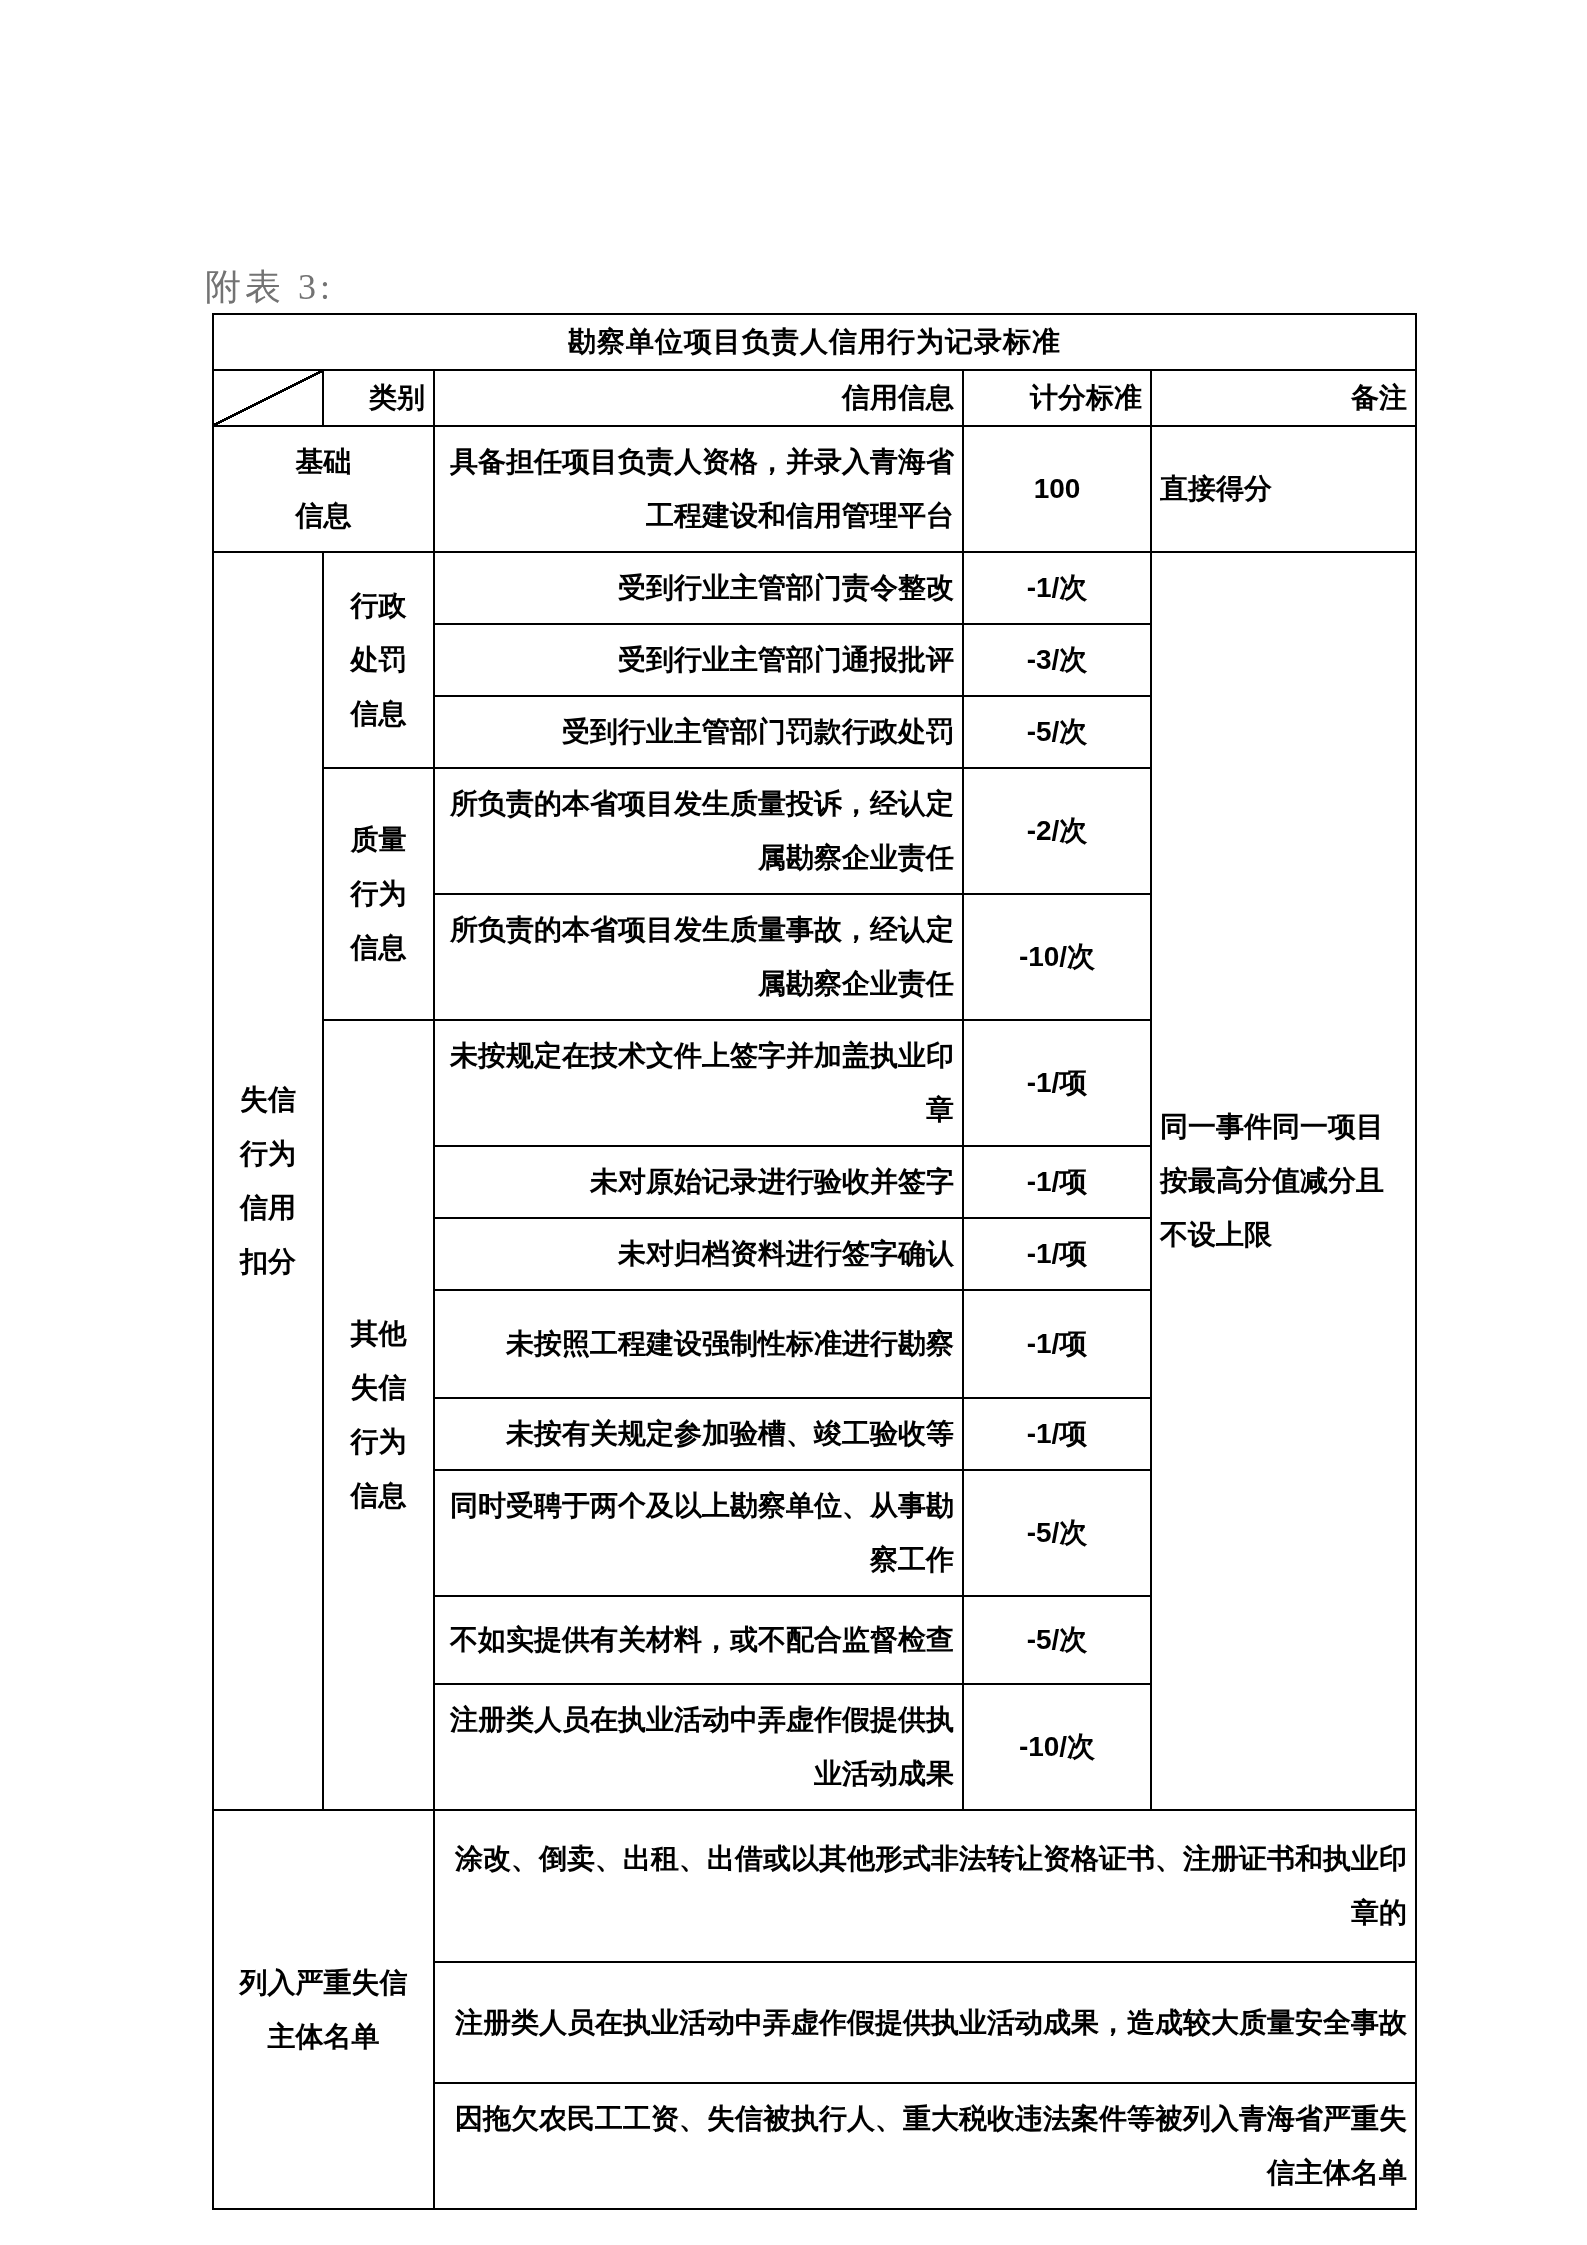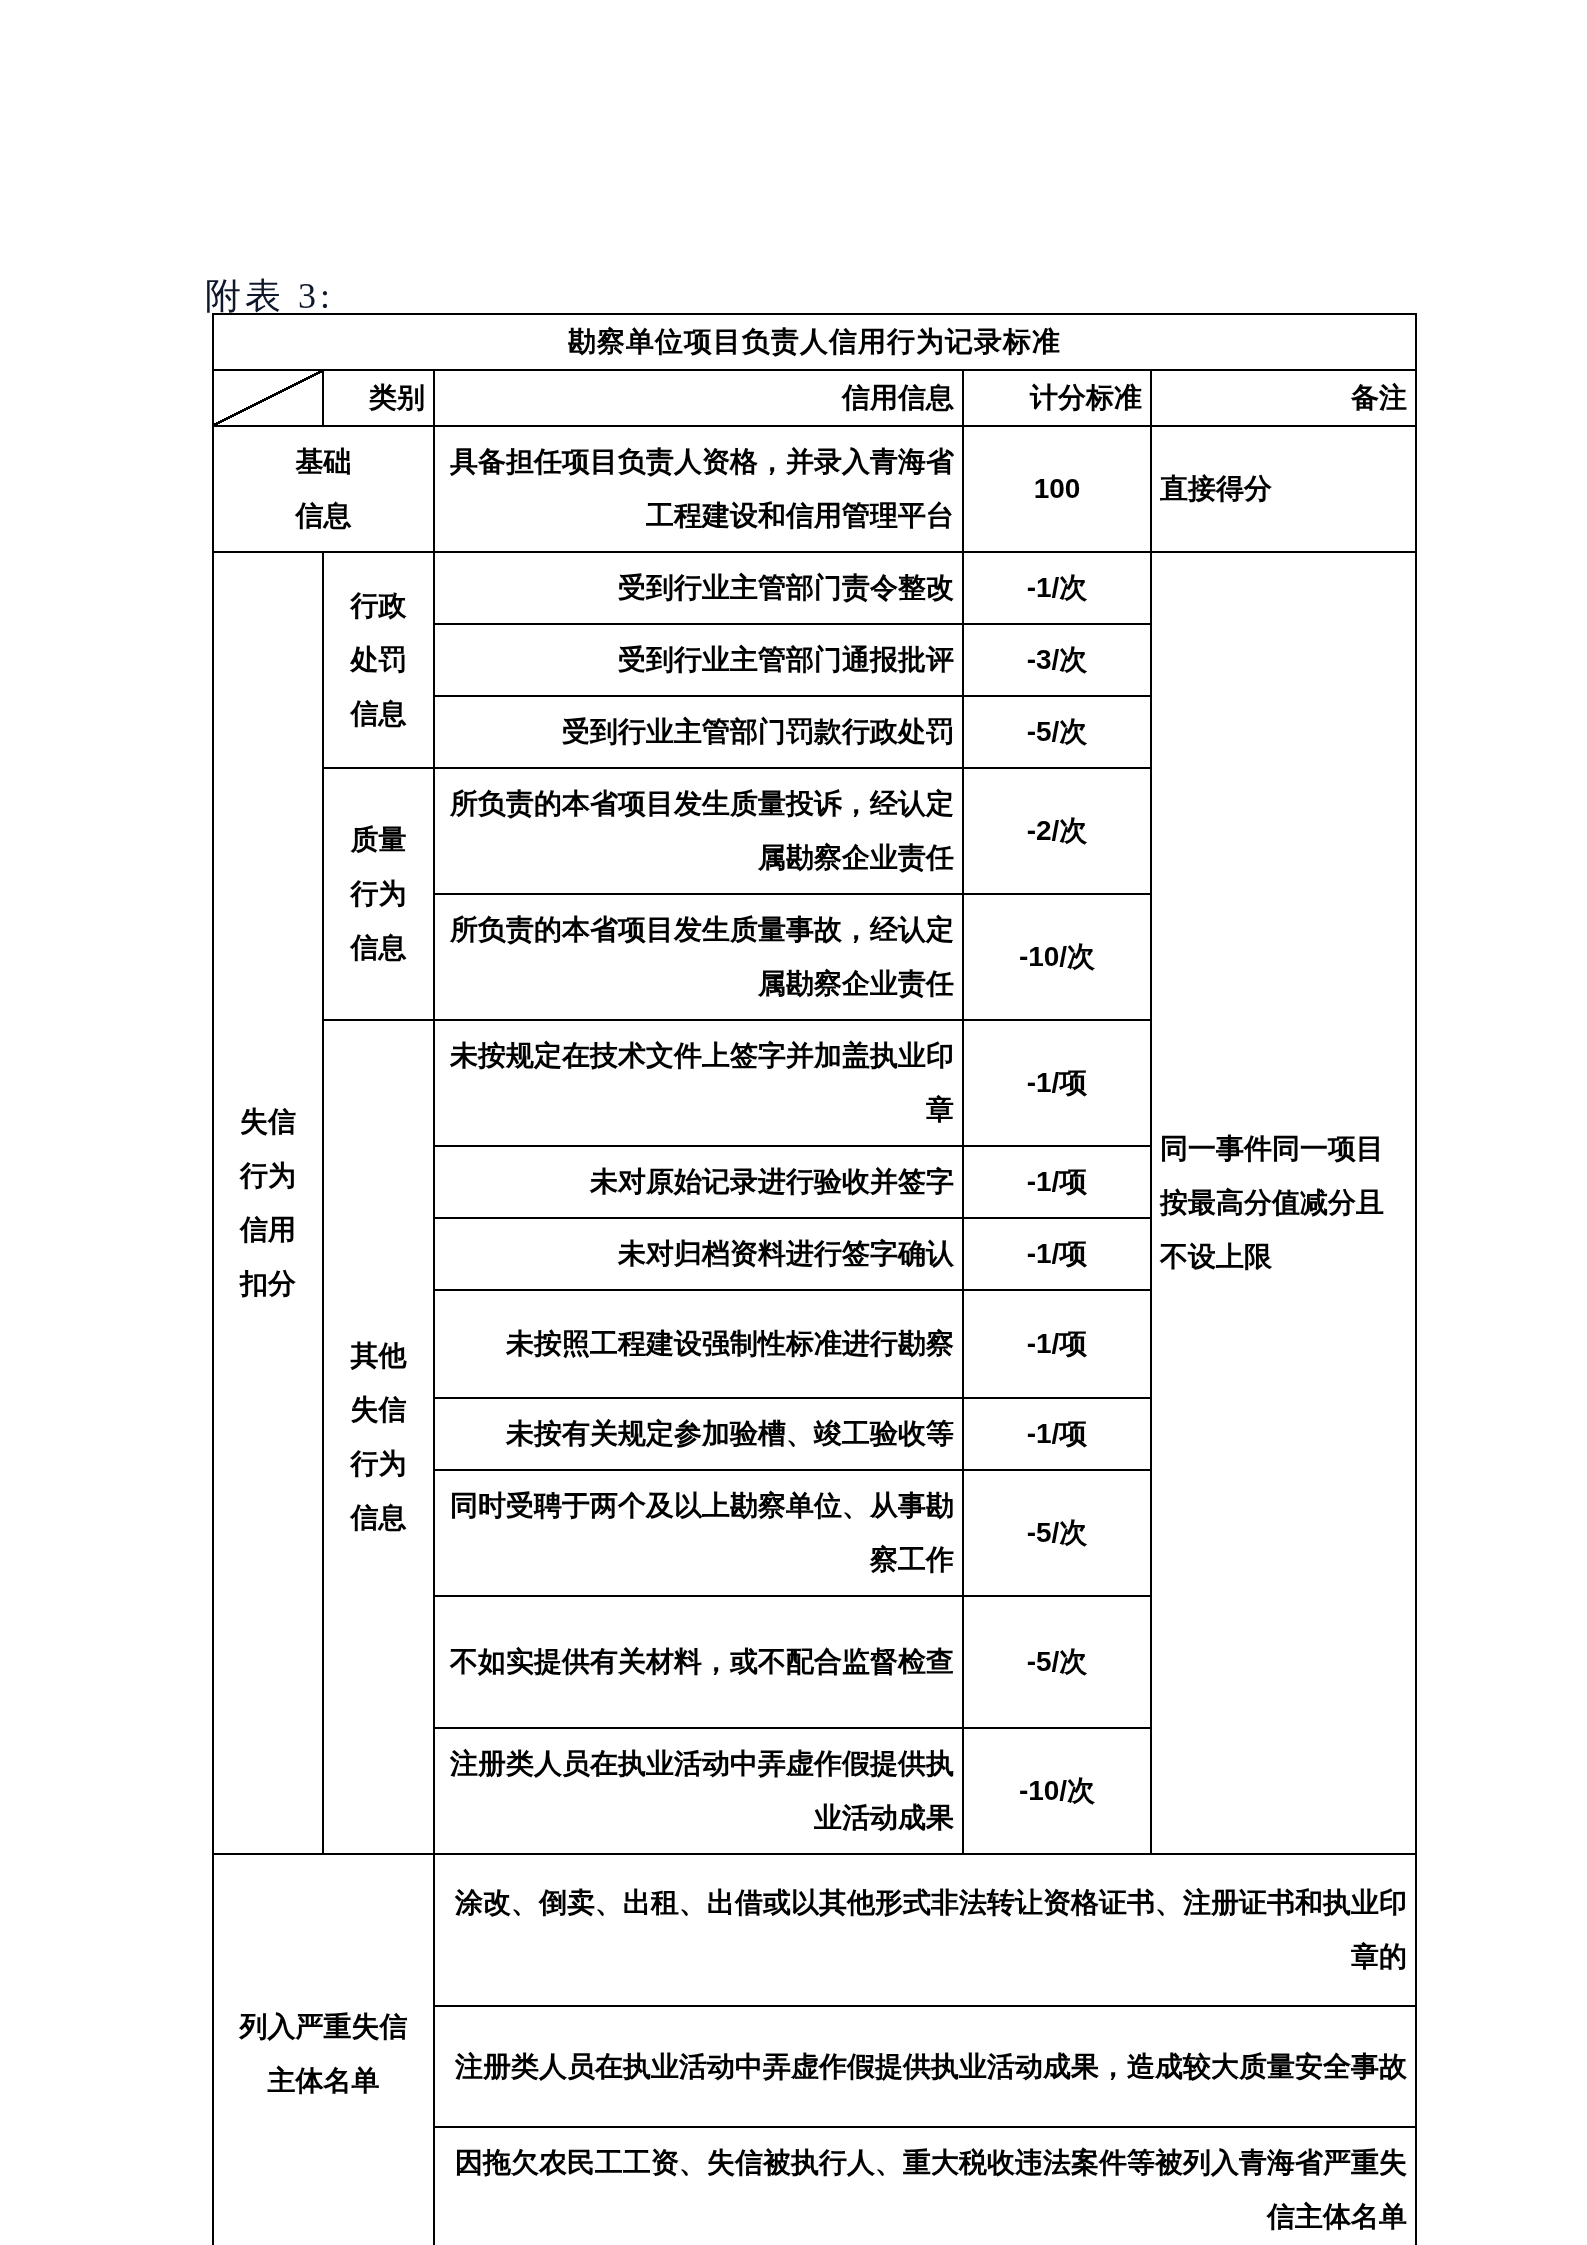--- a/index.html
+++ b/index.html
@@ -6,25 +6,25 @@
   .page{
     position:relative;
     width:1587px;height:2245px;
     background:#ffffff;
     font-family:"Liberation Sans", sans-serif;
     color:#000;
     overflow:hidden;
   }
   .caption{
     position:absolute;
-    left:205px;top:272px;
+    left:205px;top:263px;
     font-family:"Liberation Serif", serif;
     font-size:36px;
     letter-spacing:4px;
-    color:#0f172a;
+    color:#737373;
   }
   table.t{
     position:absolute;
     left:212px;top:313px;
     width:1203px;
     border-collapse:collapse;
     table-layout:fixed;
   }
   table.t td{
     border:2px solid #000;
@@ -173,21 +173,21 @@
       <td class="score">-1/项</td>
     </tr>
     <tr style="height:55px">
       <td class="info">未按有关规定参加验槽、竣工验收等</td>
       <td class="score">-1/项</td>
     </tr>
     <tr style="height:108px">
       <td class="info">同时受聘于两个及以上勘察单位、从事勘察工作</td>
       <td class="score">-5/次</td>
     </tr>
-    <tr style="height:132px">
+    <tr style="height:88px">
       <td class="info">不如实提供有关材料，或不配合监督检查</td>
       <td class="score">-5/次</td>
     </tr>
     <tr style="height:113px">
       <td class="info">注册类人员在执业活动中弄虚作假提供执业活动成果</td>
       <td class="score">-10/次</td>
     </tr>
 
     <tr style="height:152px">
       <td class="cat" colspan="2" rowspan="3">列入严重失信

